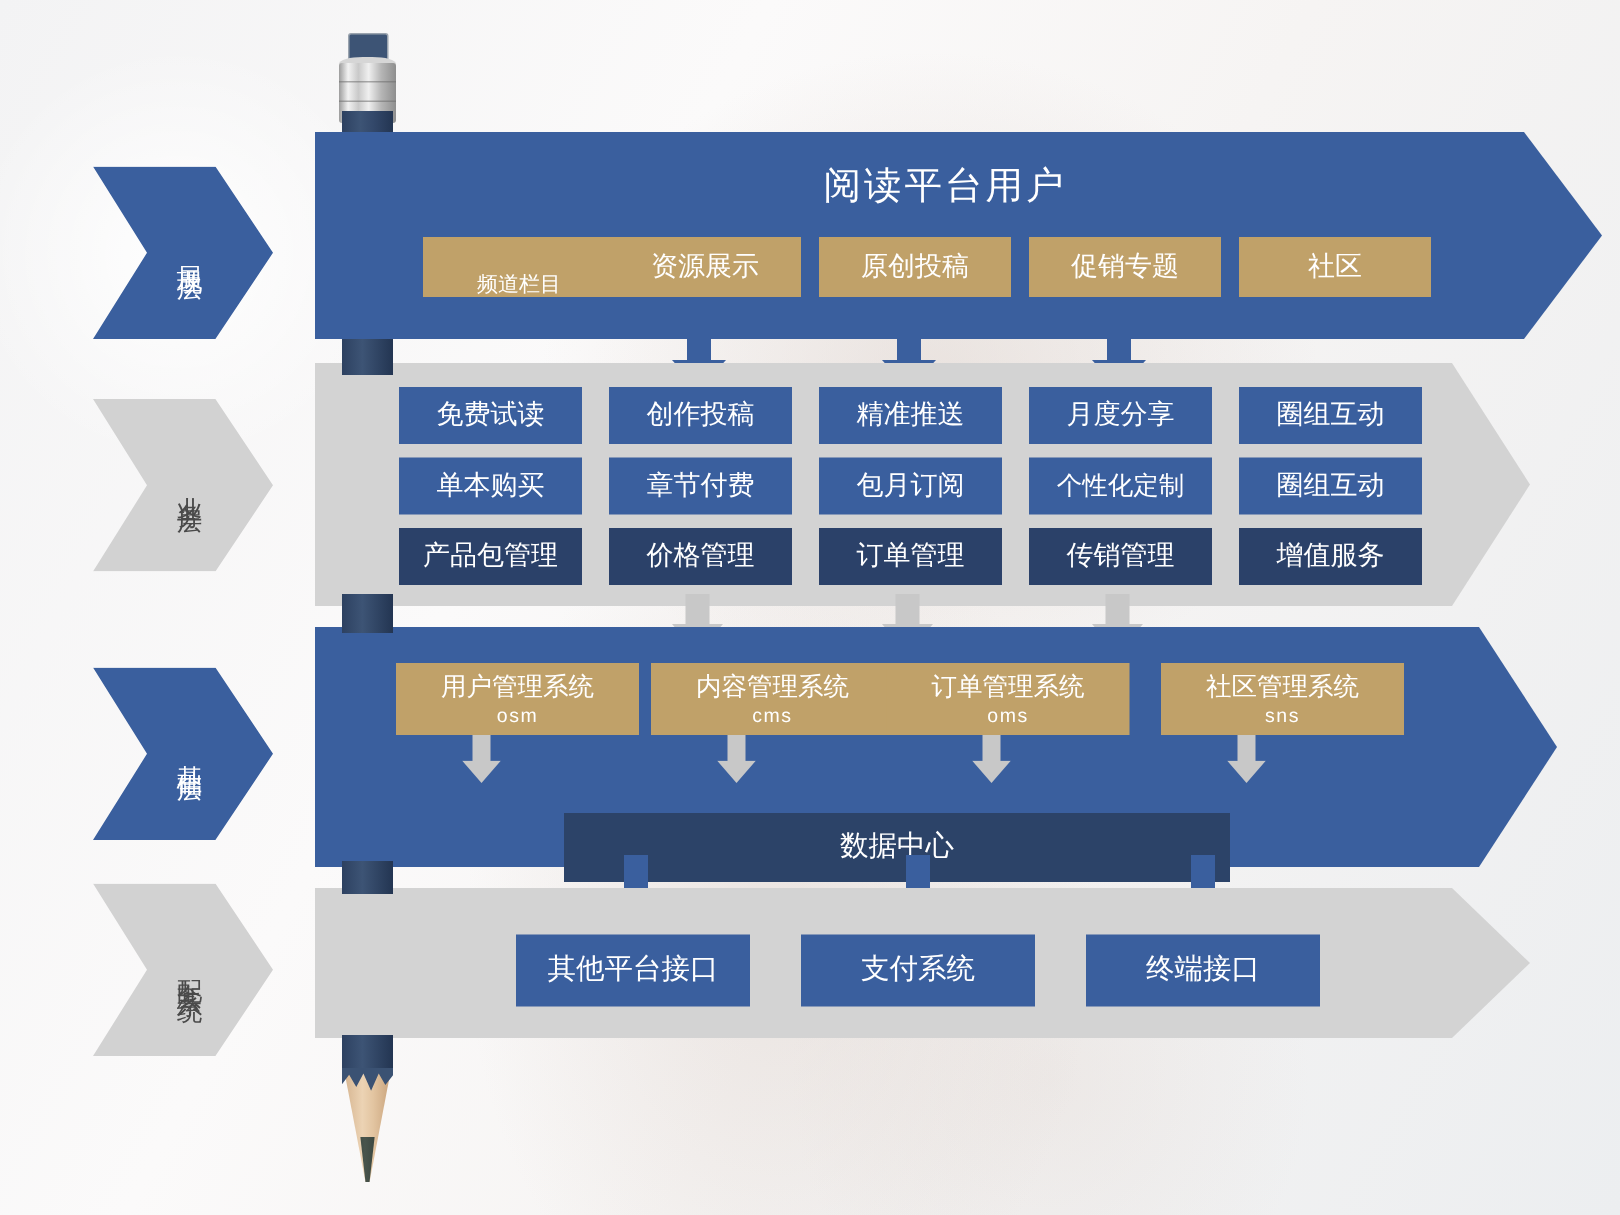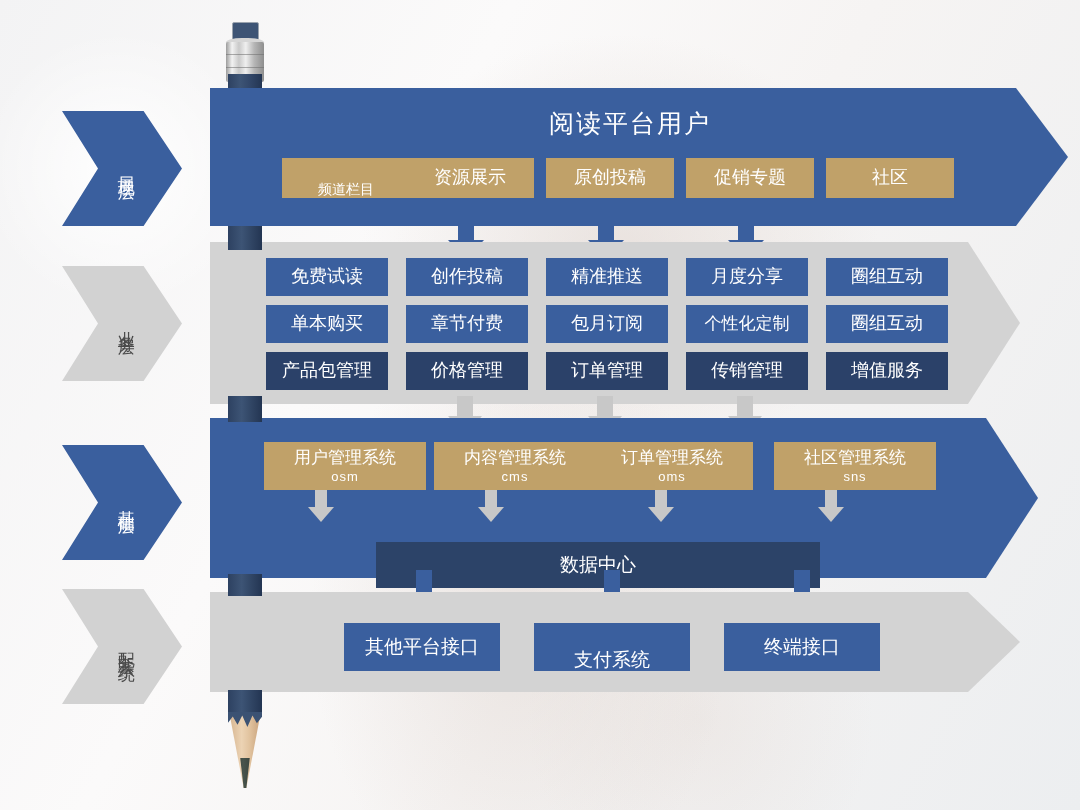--- a/index.html
+++ b/index.html
@@ -309,21 +309,21 @@
 
   <div class="band gray" style="top:592px; height:100px; width:810px;"></div>
 
   <div class="chev gray" style="left:62px; top:589px;">
     <span class="chev-label">配套系统</span>
   </div>
 
   <div class="box blue" style="left:344px; top:623px; width:156px; height:48px; font-size:19px;">
     <span>其他平台接口</span>
   </div>
-  <div class="box blue" style="left:534px; top:623px; width:156px; height:48px; font-size:19px;justify-content:flex-end;">
+  <div class="box blue" style="left:534px; top:623px; width:156px; height:48px; font-size:19px;">
     <span>支付系统</span>
   </div>
   <div class="box blue" style="left:724px; top:623px; width:156px; height:48px; font-size:19px;">
     <span>终端接口</span>
   </div>
 
   <div style="position:absolute; left:228px; top:226px; width:34px; height:24px;
               background:linear-gradient(90deg,#2d4161 0%,#3d5475 40%,#233552 100%);"></div>
   <div style="position:absolute; left:228px; top:396px; width:34px; height:26px;
               background:linear-gradient(90deg,#2d4161 0%,#3d5475 40%,#233552 100%);"></div>

